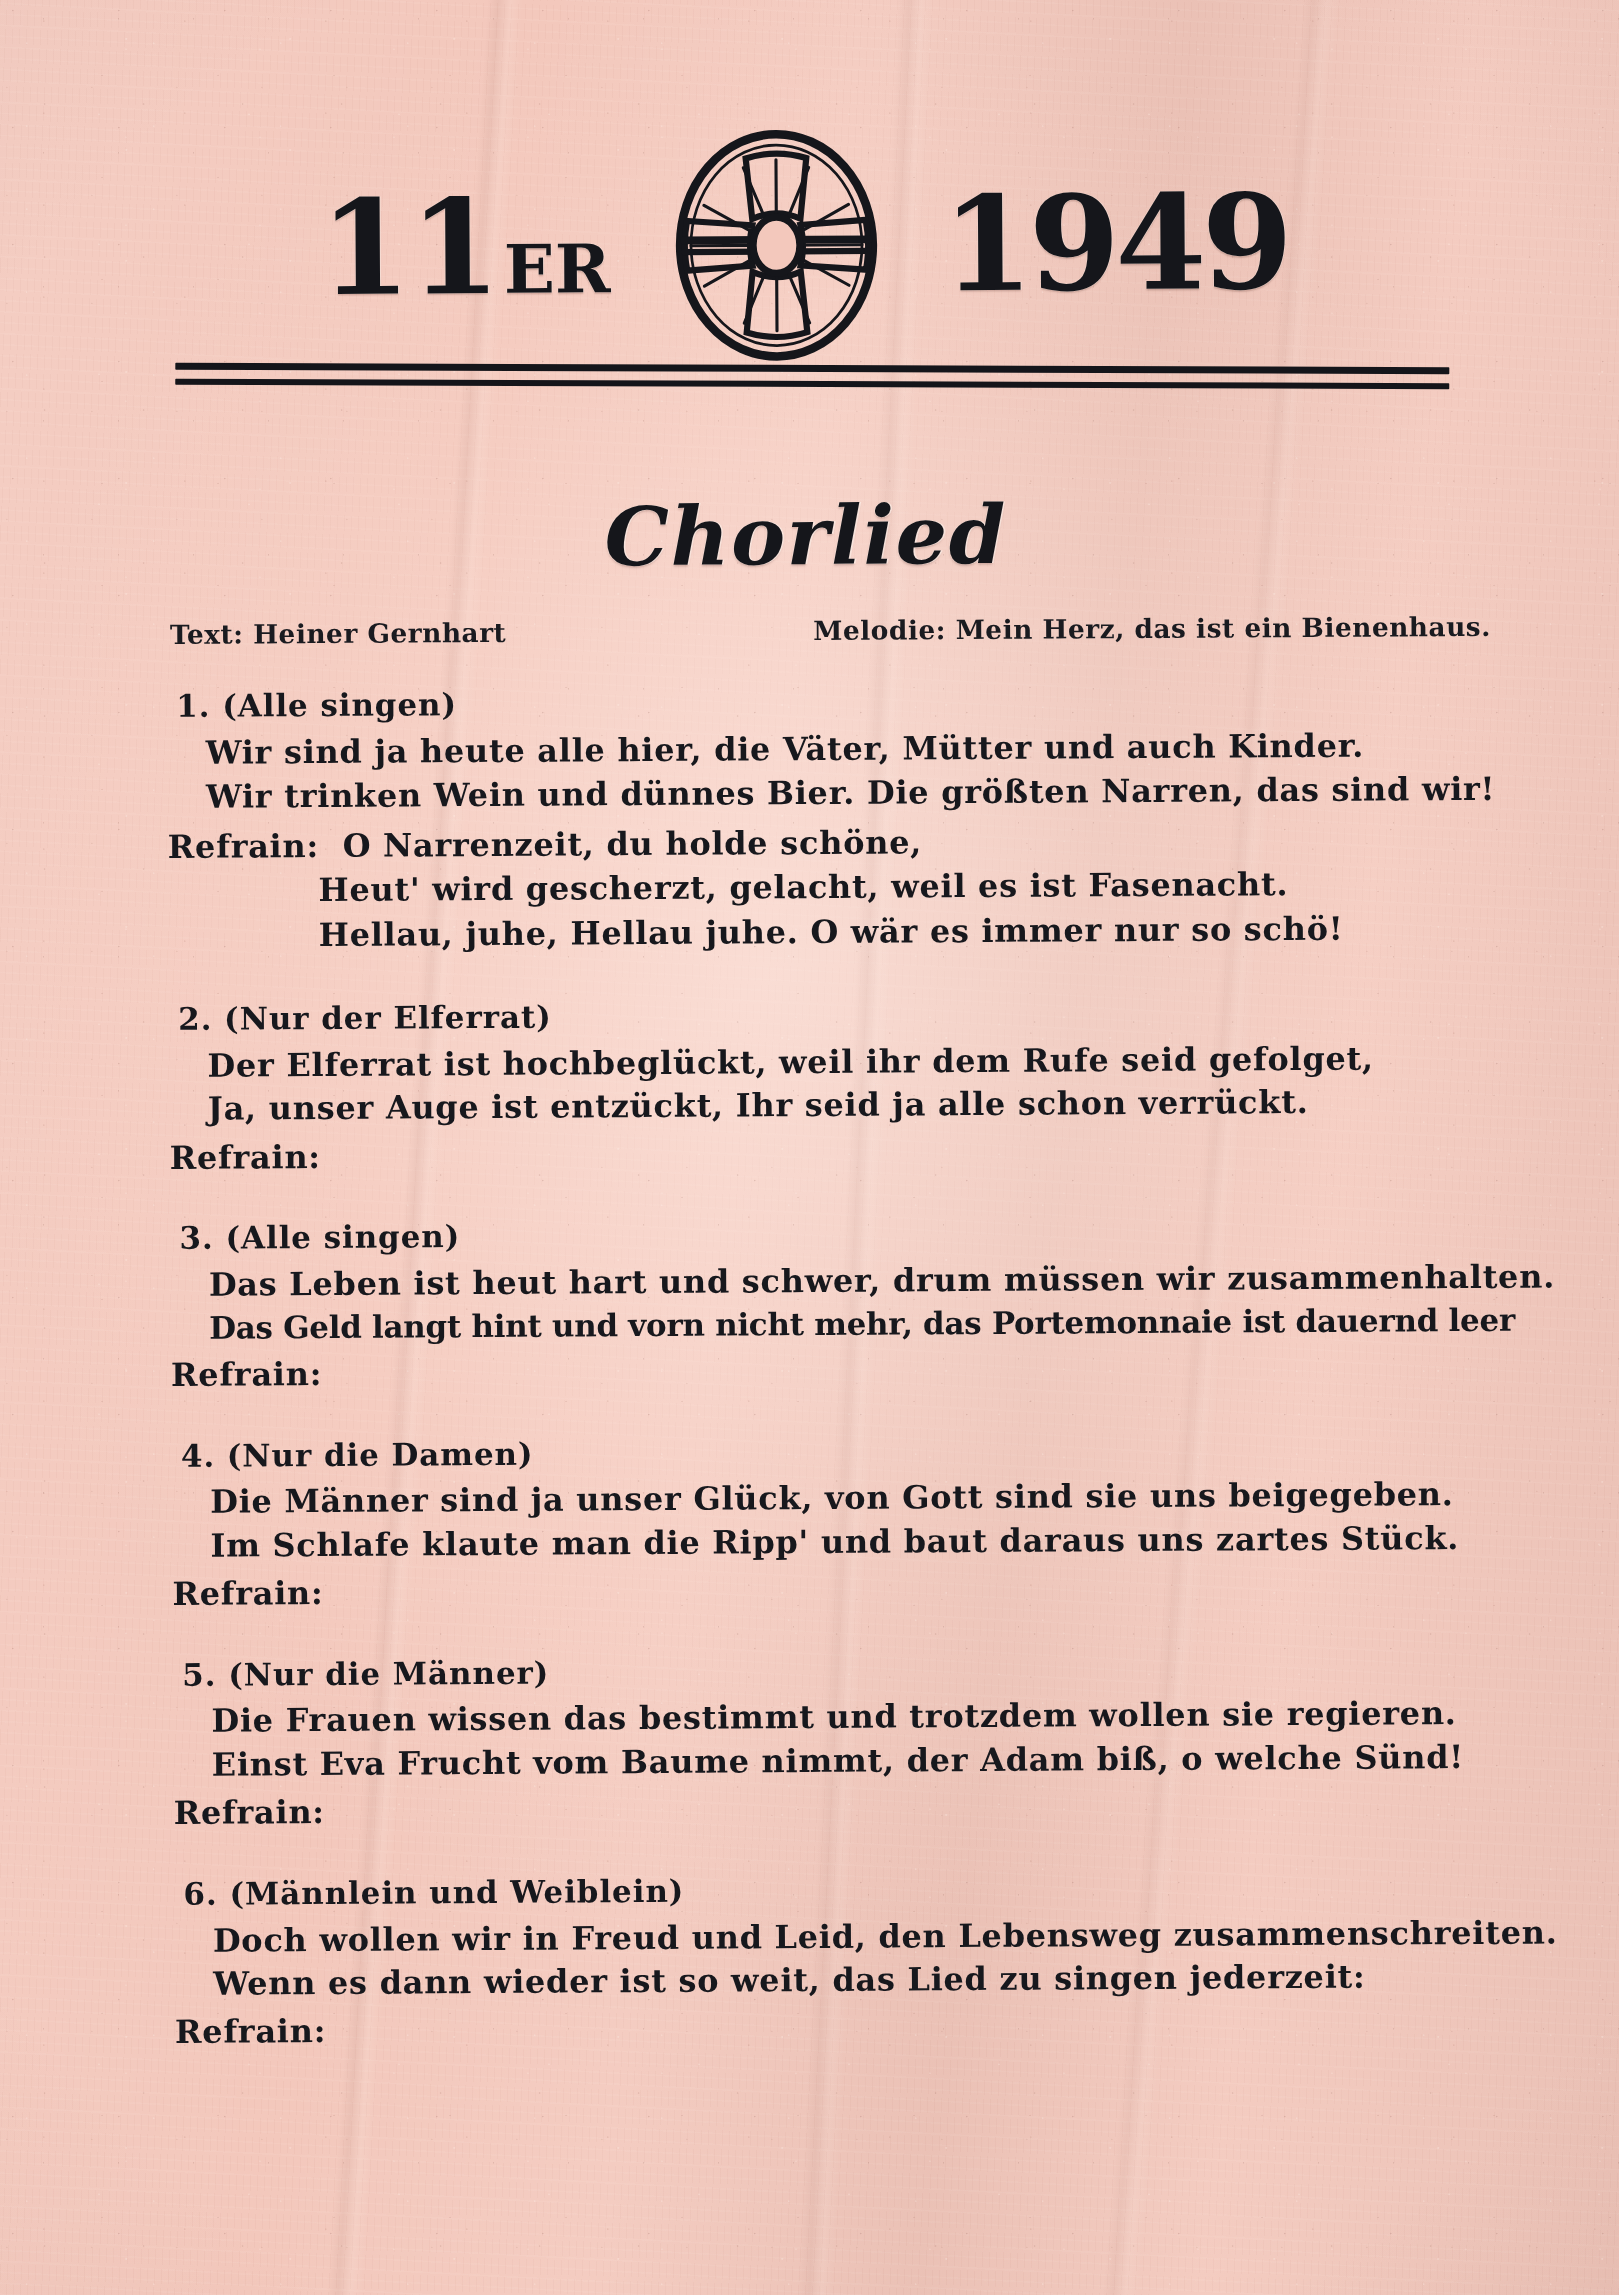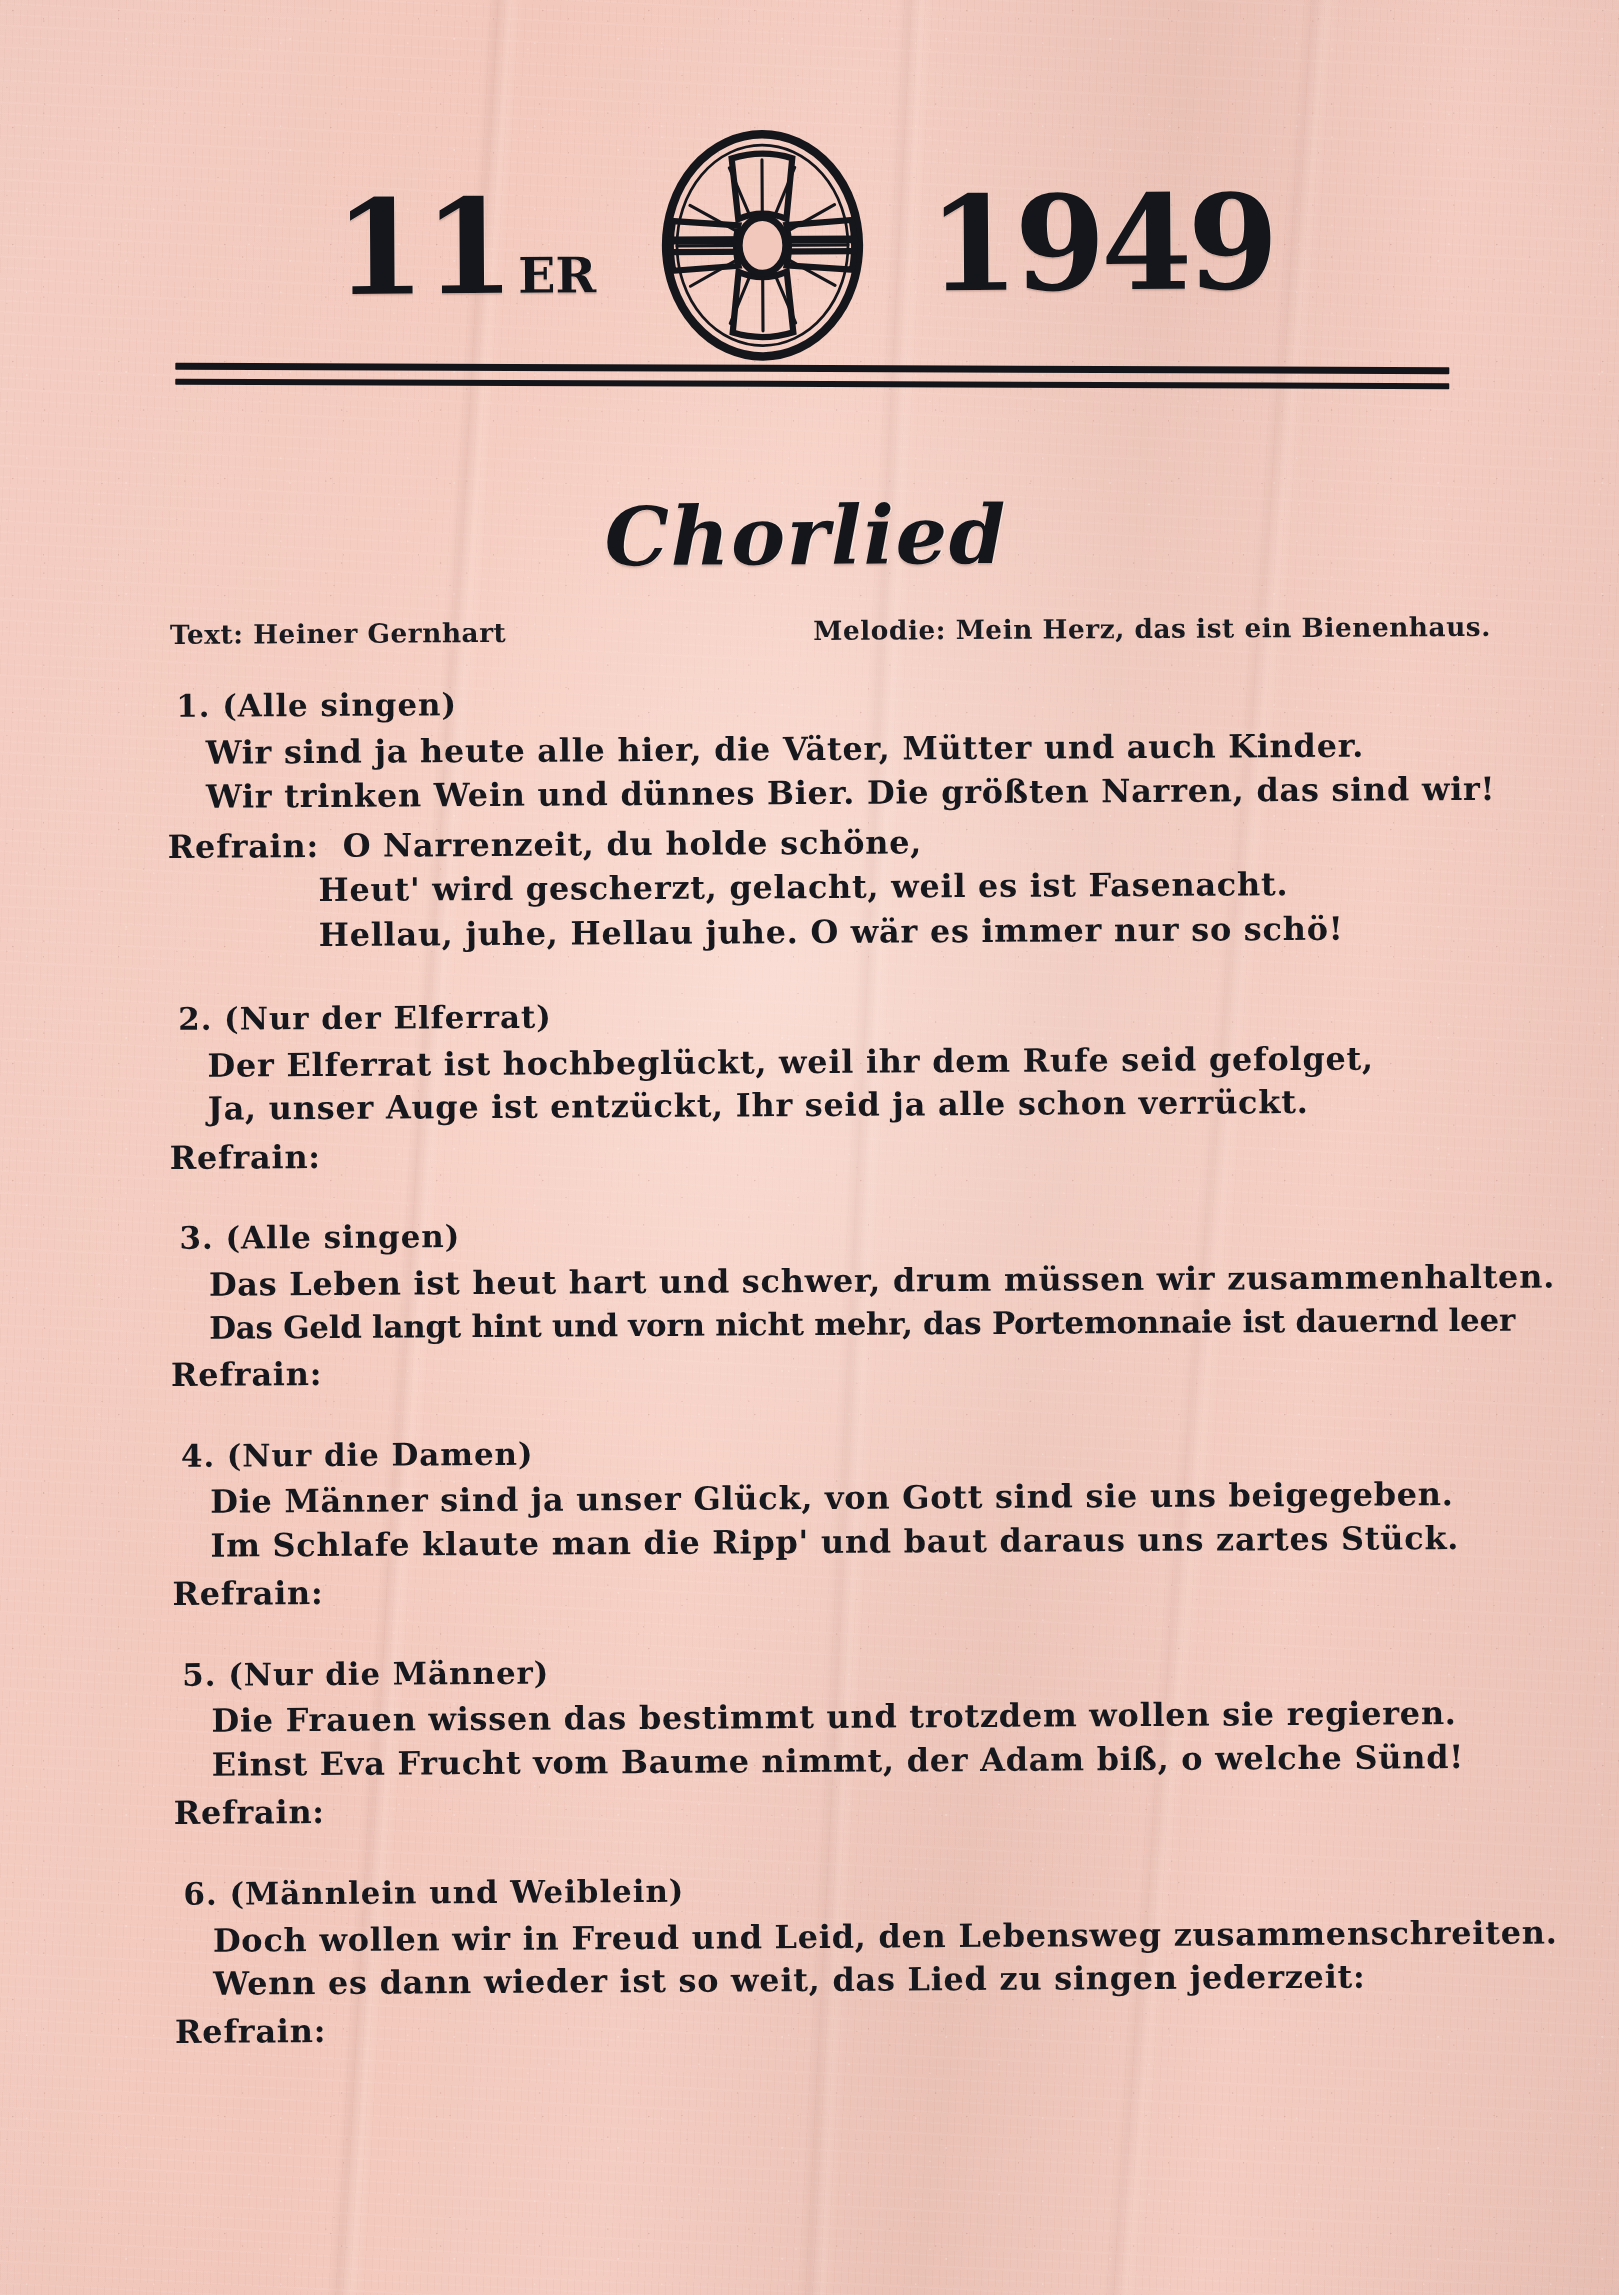--- a/index.html
+++ b/index.html
@@ -84,21 +84,21 @@
     font-size: 131px;
     line-height: 1;
     letter-spacing: -1.6px;
     color: #15161b;
     text-shadow:
       0.8px 0 0 rgba(255,240,233,0.55),
       -0.8px 0 0 rgba(255,240,233,0.35),
       0 1.6px 1.6px rgba(80,40,34,0.22);
   }
   .mast-num .er {
-    font-size: 49px;
+    font-size: 67px;
     letter-spacing: 0px;
     margin-left: 4.7px;
     vertical-align: baseline;
   }
   .mast-year {
     font-family: "DejaVu Serif", "Liberation Serif", serif;
     font-weight: 700;
     font-size: 131px;
     line-height: 1;
     letter-spacing: -4.7px;

